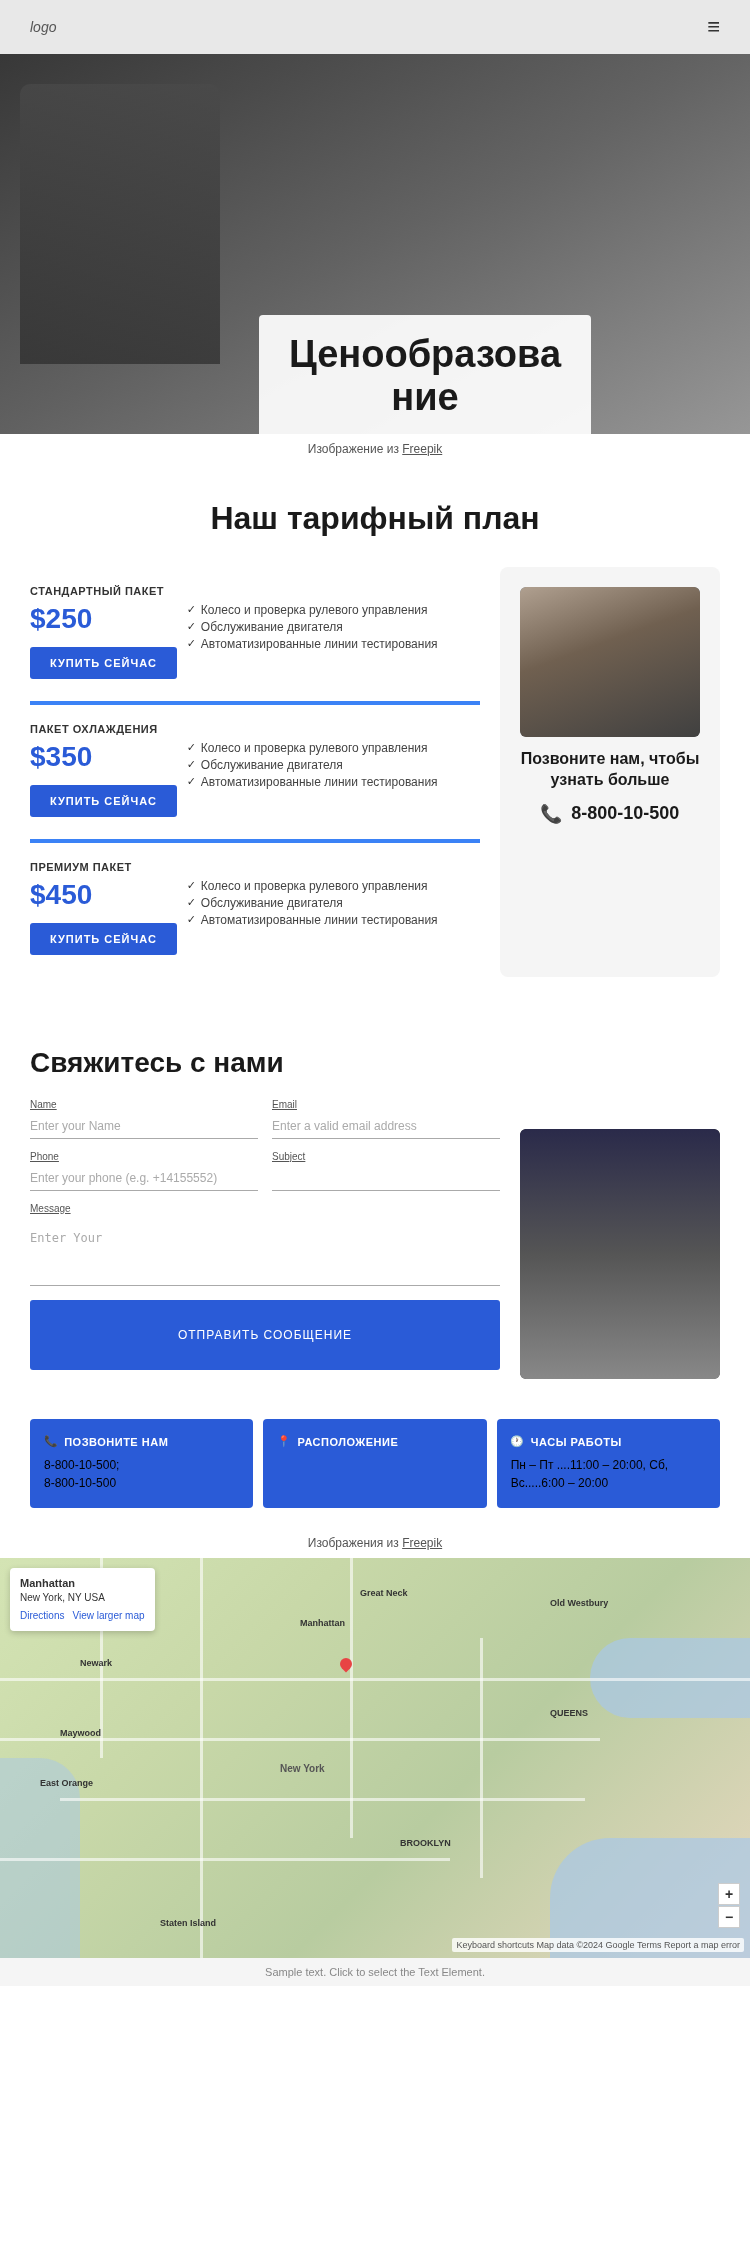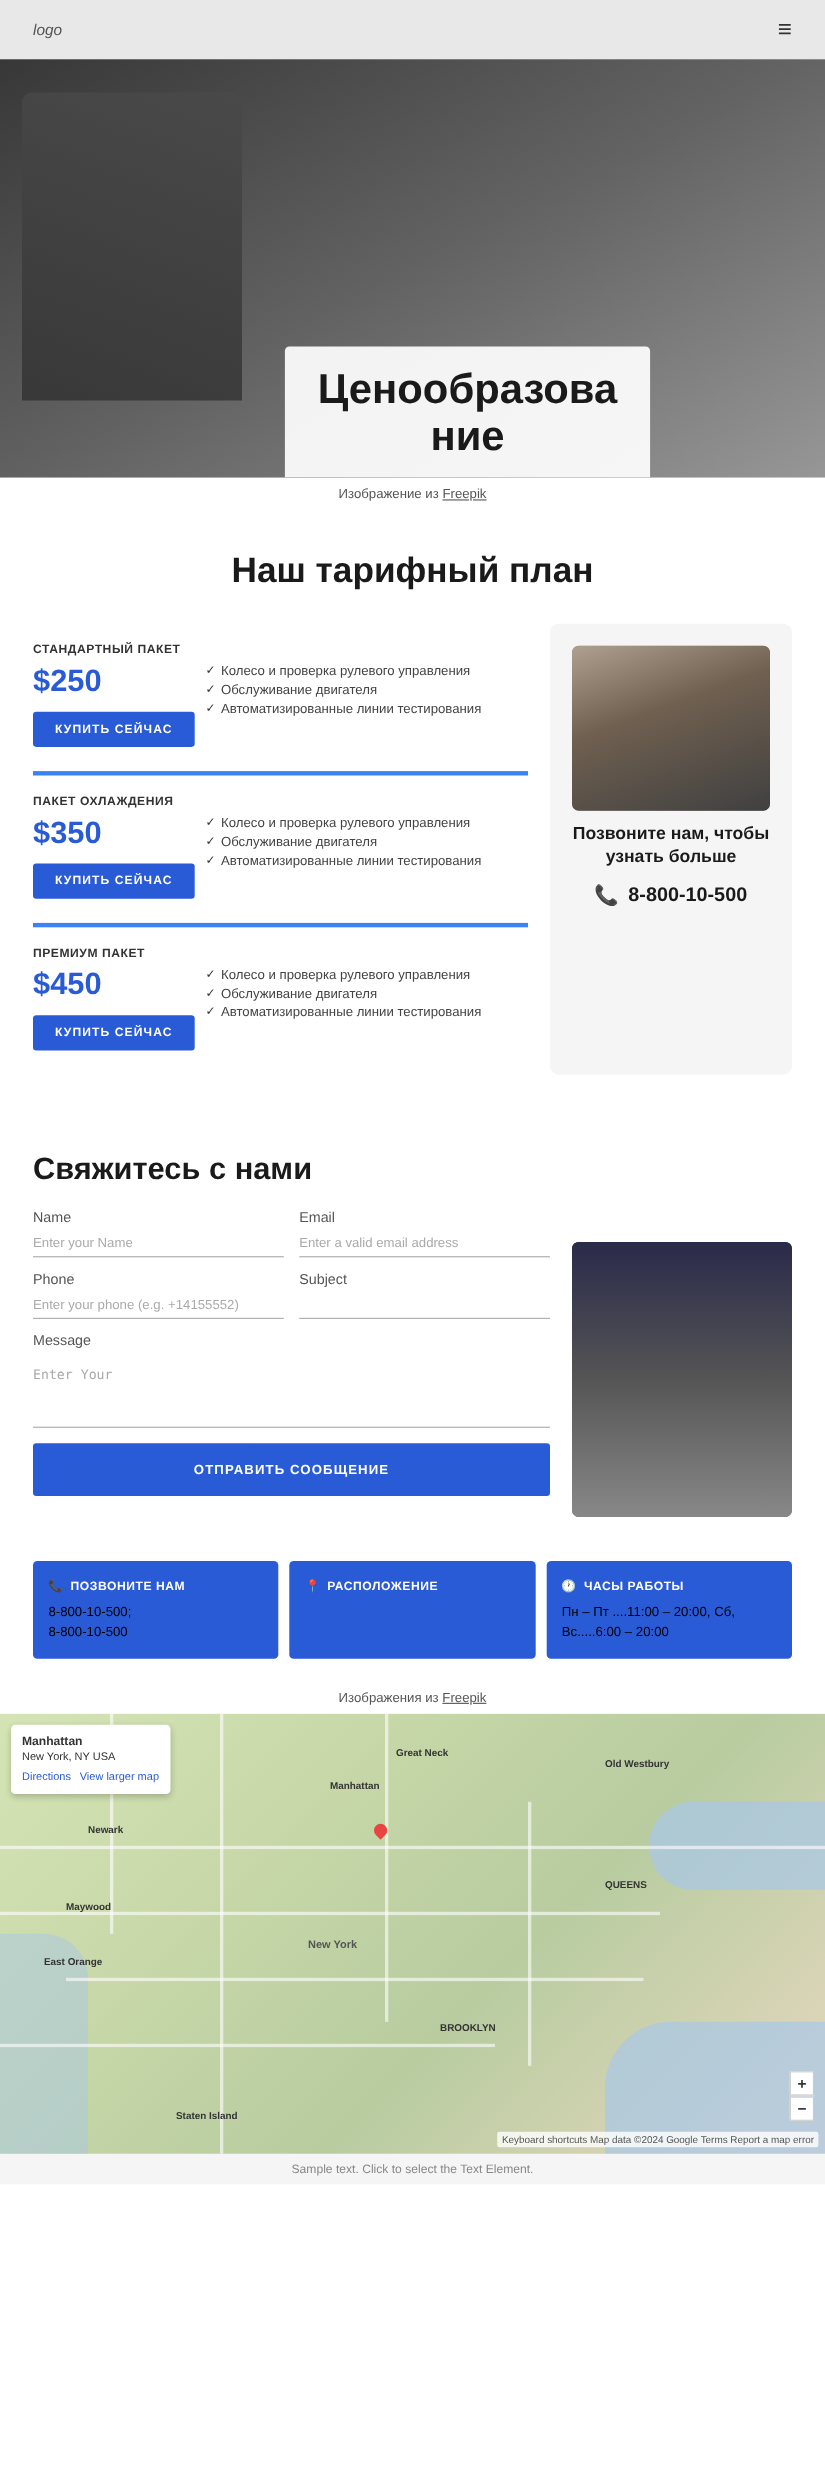--- a/index.html
+++ b/index.html
@@ -114,36 +114,36 @@
     .phone-icon { color: #e84444; font-size: 18px; }
 
     
     .contact-section { padding: 40px 30px 20px; }
     .contact-grid { display: grid; grid-template-columns: 1fr 200px; gap: 20px; }
     .contact-title {
       font-size: 28px; font-weight: 700; color: #1a1a1a; margin-bottom: 20px;
     }
     .form-row { display: grid; grid-template-columns: 1fr 1fr; gap: 14px; margin-bottom: 12px; }
     .form-group { display: flex; flex-direction: column; gap: 4px; }
-    .form-label { font-size: 13px; color: #555; }
+    .form-label { font-size: 10px; color: #555; text-decoration: underline; }
     .form-input {
       border: none; border-bottom: 1px solid #aaa; outline: none;
       font-size: 12px; color: #888; padding: 5px 0; background: transparent;
       width: 100%;
     }
     .form-input::placeholder { color: #aaa; font-size: 12px; }
     .form-textarea {
       border: none; border-bottom: 1px solid #aaa; outline: none;
       font-size: 12px; color: #888; padding: 5px 0; background: transparent;
       width: 100%; resize: none; min-height: 60px; margin-top: 8px;
     }
     .form-textarea::placeholder { color: #aaa; font-size: 12px; }
     .submit-btn {
       background: #2a5bd7; color: #fff; border: none; border-radius: 3px;
-      padding: 17px; font-size: 12px; font-weight: 700; letter-spacing: 1px;
+      padding: 28px; font-size: 12px; font-weight: 400; letter-spacing: 1px;
       cursor: pointer; text-transform: uppercase; width: 100%; margin-top: 14px;
     }
 
     .contact-img {
       width: 200px; height: 250px; border-radius: 6px; overflow: hidden;
       background: linear-gradient(160deg, #1a1a2e, #444, #666);
       margin-top: 30px;
     }
     .contact-img-inner {
       width: 100%; height: 100%;

